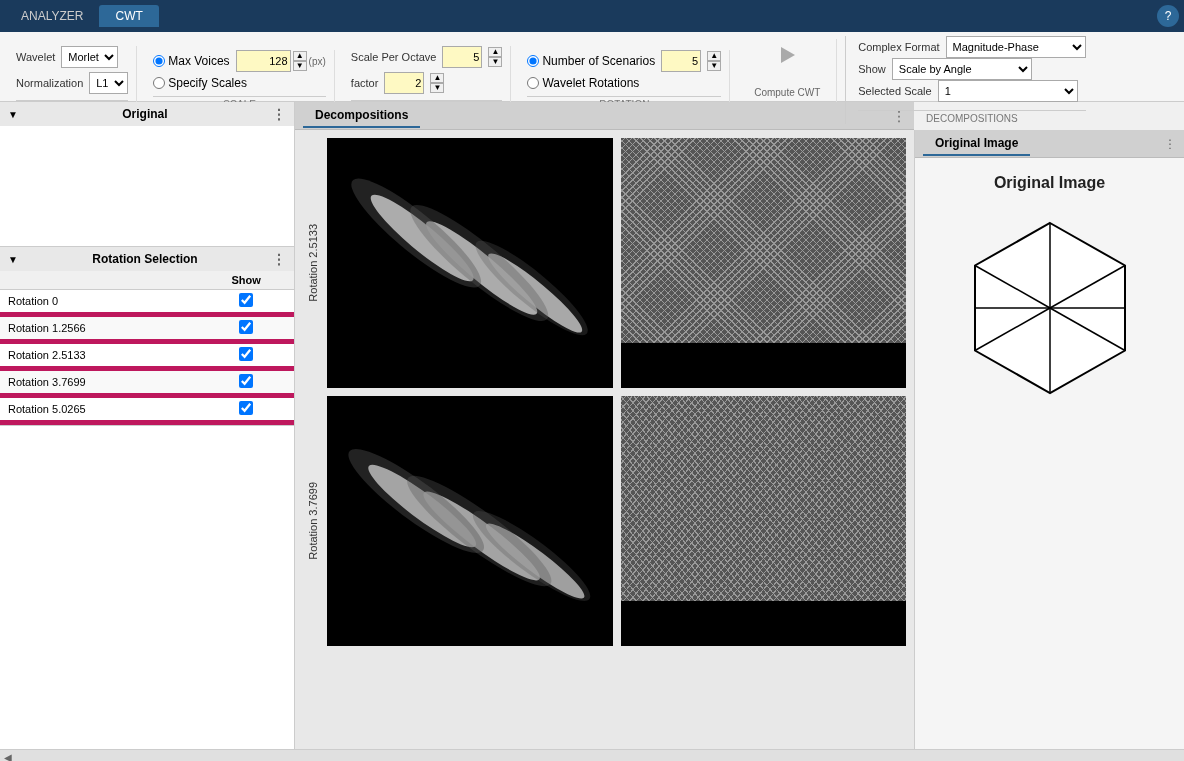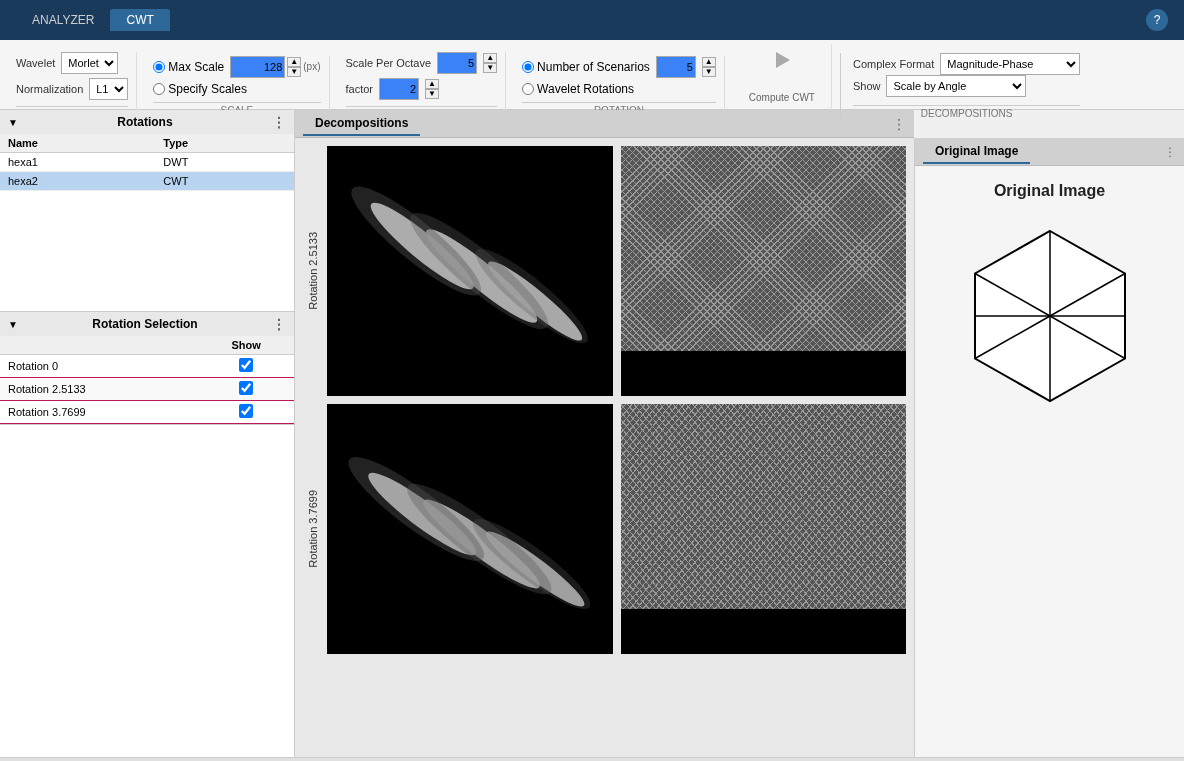--- a/index.html
+++ b/index.html
@@ -3,22 +3,22 @@
   <meta charset="utf-8">
   <style>
     * { box-sizing: border-box; margin: 0; padding: 0; font-family: Arial, sans-serif; font-size: 12px; }
     body { background: #f0f0f0; width: 1184px; height: 761px; overflow: hidden; }
 
     
     .tab-bar {
       display: flex;
       align-items: center;
       background: #1a3a5c;
-      height: 40px;
-      padding: 0 16px;
+      height: 32px;
+      padding: 0 5px;
     }
     .tab-item {
       padding: 4px 16px;
       color: #ccc;
       cursor: pointer;
       font-size: 12px;
     }
     .tab-item.active {
       background: #2d6898;
       color: white;
@@ -70,21 +70,21 @@
       font-size: 11px;
       border: 1px solid #aaa;
       background: white;
       padding: 0 2px;
     }
     .toolbar-input {
       width: 55px;
       height: 22px;
       font-size: 11px;
       border: 1px solid #aaa;
-      background: #3b82f6;
+      background: #fef9c3;
       text-align: right;
       padding: 0 2px;
     }
     .toolbar-input-sm {
       width: 40px;
     }
     .spin-btn {
       display: flex;
       flex-direction: column;
       width: 14px;
@@ -207,21 +207,21 @@
       text-align: left;
       padding: 3px 8px;
       background: #f0f0f0;
       border-bottom: 1px solid #ccc;
       font-size: 11px;
     }
     .rotation-table th:last-child { text-align: center; }
     .rotation-table td {
       padding: 3px 8px;
       font-size: 11px;
-      border-bottom: 1px solid #be185d;
+      border-bottom: 5px solid #be185d;
     }
     .rotation-table td:last-child { text-align: center; }
     .rotation-table tr:nth-child(even) td { background: #f9f9f9; }
 
     
     .center-panel {
       flex: 1;
       display: flex;
       flex-direction: column;
       background: #e8e8e8;
@@ -413,21 +413,21 @@
         <option>L1</option><option>L2</option>
       </select>
     </div>
     <div class="section-header-label">WAVELET</div>
   </div>
 
   <div class="toolbar-section" style="min-width:160px;">
     <div class="toolbar-row">
       <label class="radio-label">
         <input type="radio" name="scale-type" checked="" style="">
-        <span>Max Scale</span>
+        <span>Max Voices</span>
       </label>
       <div class="toolbar-row" style="gap:2px;">
         <input class="toolbar-input" type="text" value="128" style="">
         <div class="spin-btn">
           <button>▲</button>
           <button>▼</button>
         </div>
         <span class="px-label">(px)</span>
       </div>
     </div>
@@ -503,55 +503,43 @@
             <option>Real-Imaginary</option>
           </select>
         </div>
         <div class="toolbar-row">
           <span class="toolbar-label">Show</span>
           <select class="toolbar-select" style="width:140px;">
             <option>Scale by Angle</option>
             <option>Angle by Scale</option>
           </select>
         </div>
+        <div class="toolbar-row">
+          <span class="toolbar-label">Selected Scale</span>
+          <select class="toolbar-select" style="width:140px;">
+            <option>1</option><option>2</option><option>3</option>
+          </select>
+        </div>
       </div>
     </div>
     <div class="section-header-label">DECOMPOSITIONS</div>
   </div>
 
 </div>
 
 <div class="main-layout">
 
   <div class="left-panel">
 
     <div class="panel-section">
       <div class="panel-section-header">
         <span class="arrow">▼</span>
-        <span>Rotations</span>
+        <span>Original</span>
         <span class="menu-dots">⋮</span>
       </div>
-      <table class="scenarios-table">
-        <thead>
-          <tr>
-            <th>Name</th>
-            <th>Type</th>
-          </tr>
-        </thead>
-        <tbody>
-          <tr>
-            <td>hexa1</td>
-            <td>DWT</td>
-          </tr>
-          <tr class="selected">
-            <td>hexa2</td>
-            <td>CWT</td>
-          </tr>
-        </tbody>
-      </table>
       <div style="height:120px;"></div>
     </div>
 
     <div class="panel-section">
       <div class="panel-section-header">
         <span class="arrow">▼</span>
         <span>Rotation Selection</span>
         <span class="menu-dots">⋮</span>
       </div>
       <table class="rotation-table">
@@ -560,25 +548,33 @@
             <th></th>
             <th>Show</th>
           </tr>
         </thead>
         <tbody>
           <tr>
             <td>Rotation 0</td>
             <td><input type="checkbox" checked="" style=""></td>
           </tr>
           <tr>
+            <td>Rotation 1.2566</td>
+            <td><input type="checkbox" checked="" style=""></td>
+          </tr>
+          <tr>
             <td>Rotation 2.5133</td>
             <td><input type="checkbox" checked="" style=""></td>
           </tr>
           <tr>
             <td>Rotation 3.7699</td>
+            <td><input type="checkbox" checked="" style=""></td>
+          </tr>
+          <tr>
+            <td>Rotation 5.0265</td>
             <td><input type="checkbox" checked="" style=""></td>
           </tr>
         </tbody>
       </table>
     </div>
   </div>
 
   <div class="center-panel">
     <div class="decomp-tab-bar">
       <div class="decomp-tab active">Decompositions</div>

